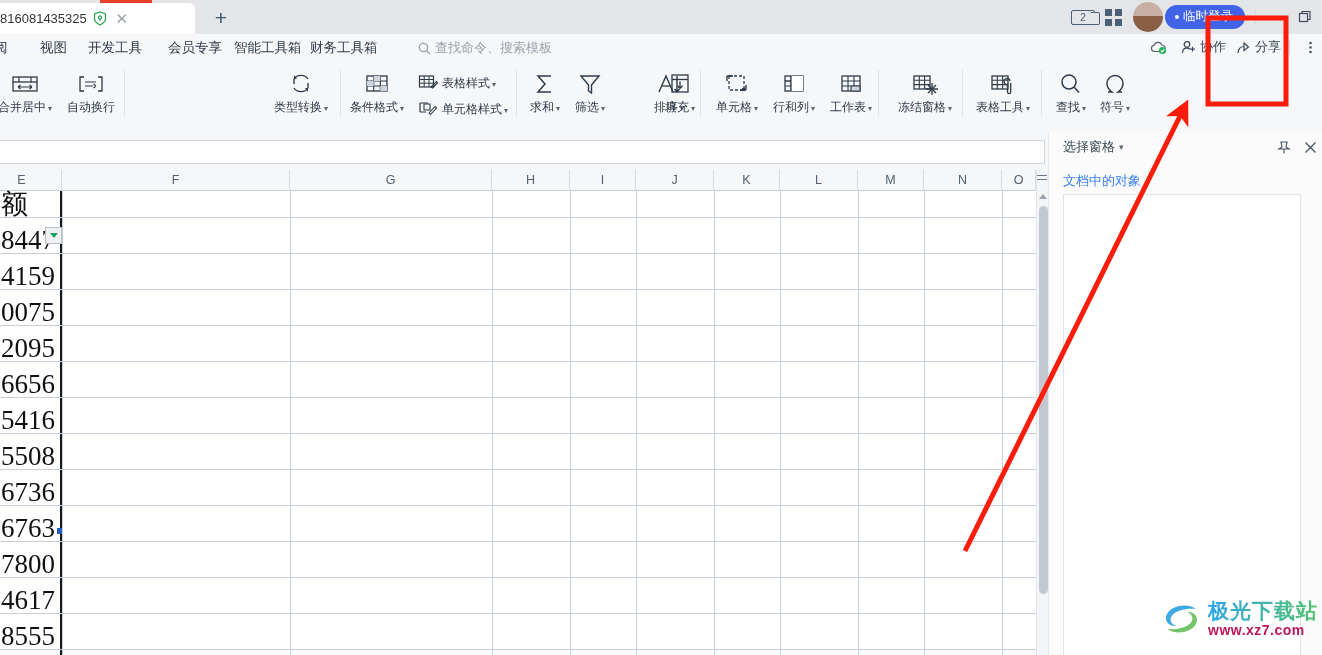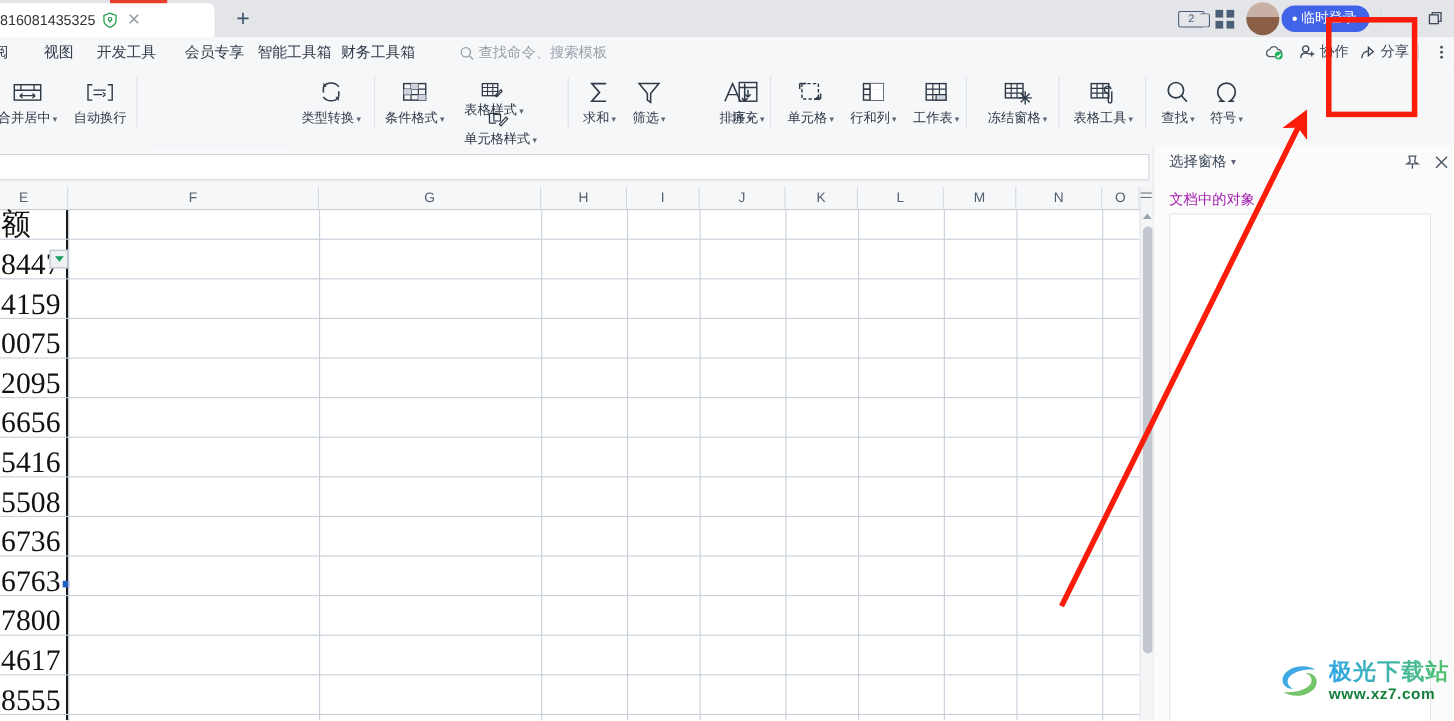--- a/index.html
+++ b/index.html
@@ -94,21 +94,21 @@
   }
   .rsep { position: absolute; top: 8px; width: 1px; height: 46px; background: #dfe2e7; }
   .btn-v {
     position: absolute; top: 6px; display: flex; flex-direction: column;
     align-items: center; width: 58px;
   }
   .btn-v .gl { height: 28px; display: flex; align-items: flex-end; justify-content: center; color: #2f3a48; }
   .btn-v .lb { font-size: 12px; color: #2f3a48; white-space: nowrap; margin-top: 3px; }
   .caret { font-size: 8px; color: #5c6675; margin-left: 2px; }
   .btn-h {
-    position: absolute; display: flex; align-items: center; color: #2f3a48; flex-direction: column;
+    position: absolute; display: flex; align-items: center; color: #2f3a48;
   }
   .btn-h .lb { font-size: 12px; margin-left: 4px; white-space: nowrap; }
 
   .numfmt-select {
     position: absolute; left: 131px; top: 70px; width: 137px; height: 22px;
     background: #fff; border: 1px solid #c7ccd4; border-radius: 2px;
     font-size: 12.5px; color: #2f3a48; display: flex; align-items: center; padding-left: 6px;
   }
   .numfmt-select .car { position: absolute; right: 7px; top: 8px; font-size: 8px; color: #6c7683; }
   .numrow { position: absolute; left: 136px; top: 98px; display: flex; align-items: center; }
@@ -164,33 +164,33 @@
   .vthumb { position: absolute; left: 2px; top: 36px; width: 9px; height: 388px; background: #c3c8d0; border-radius: 5px; }
   .split-h { position: absolute; left: 1036px; top: -16px; width: 12px; height: 14px; }
   .split-h i { display: block; height: 1px; background: #6c7684; margin: 3px 1px; }
 
   
   .rpanel { position: absolute; left: 1048px; top: 132px; width: 274px; height: 523px; background: #fbfbfc; border-left: 1px solid #e6e8eb; }
   .rp-head { position: absolute; left: 0; top: 0; width: 274px; height: 30px; display: flex; align-items: center; }
   .rp-title { font-size: 13px; color: #3b4757; margin-left: 14px; }
   .rp-head .sp { flex: 1; }
   .rp-ico { width: 26px; height: 26px; display: flex; align-items: center; justify-content: center; color: #4a5563; }
-  .rp-sub { position: absolute; left: 14px; top: 40px; font-size: 13px; color: #a21caf; }
+  .rp-sub { position: absolute; left: 14px; top: 40px; font-size: 13px; color: #3b82f6; }
   .rp-box { position: absolute; left: 14px; top: 62px; width: 238px; height: 530px; background: #fff; border: 1px solid #e0e3e7; }
 
   
   .anno { position: absolute; left: 0; top: 0; width: 1322px; height: 655px; pointer-events: none; }
 
   
   .wm { position: absolute; left: 1158px; top: 596px; display: flex; align-items: center; }
   .wm-txt { display: flex; flex-direction: column; margin-left: 4px; }
   .wm-main { font-size: 21px; font-weight: bold; letter-spacing: 1px;
     background: linear-gradient(90deg,#2fa6e8,#53c26c); -webkit-background-clip: text;
     background-clip: text; color: transparent; line-height: 22px; }
-  .wm-sub { font-size: 14px; font-weight: bold; color: #15803d; line-height: 16px; letter-spacing: .5px; }
+  .wm-sub { font-size: 14px; font-weight: bold; color: #be185d; line-height: 16px; letter-spacing: .5px; }
 </style>
 </head>
 <body>
 
 <div id="app">
 
   <div class="tabstrip">
     <div class="red-topbar"></div>
 
     <div class="doc-tab">

